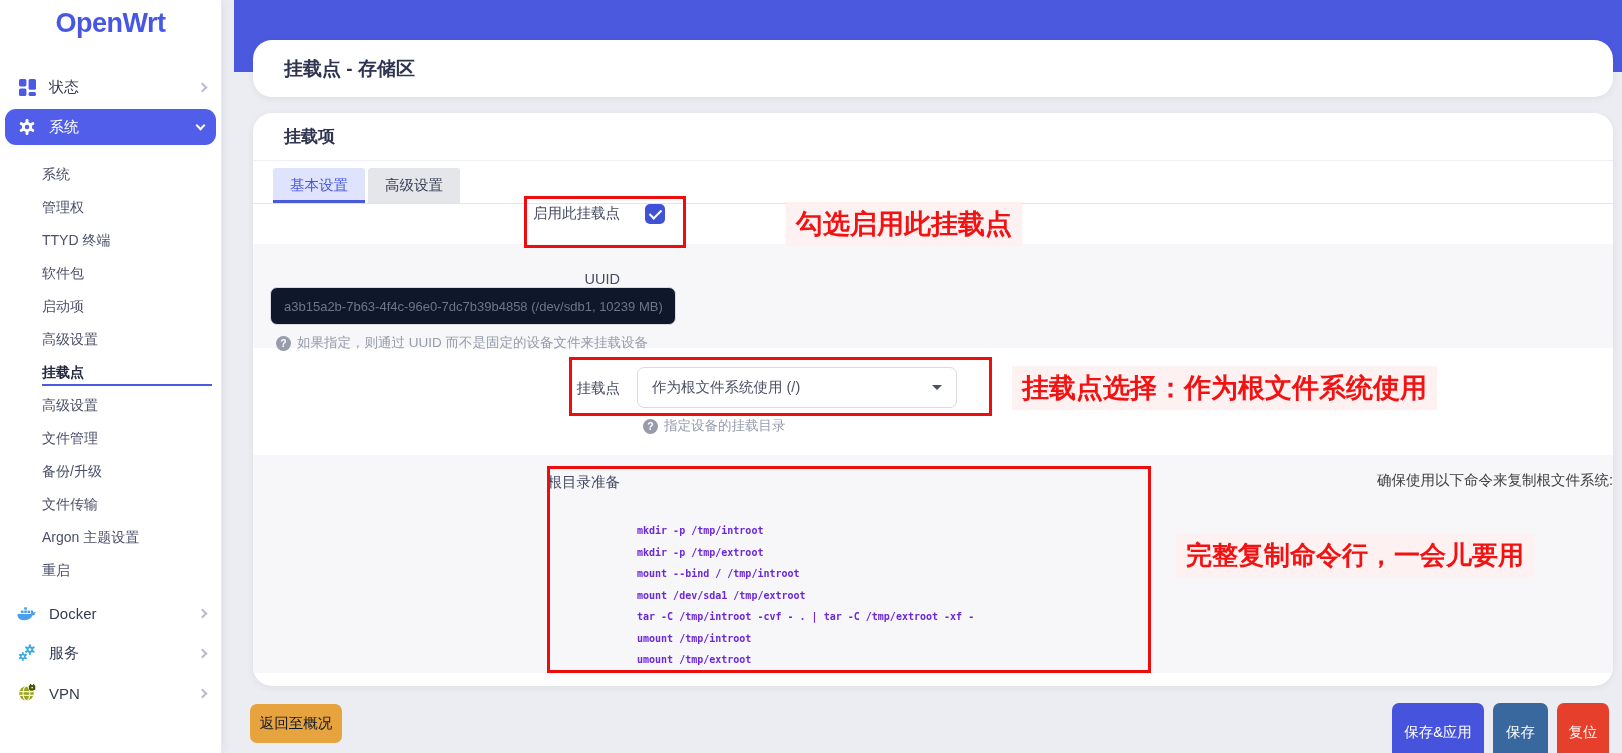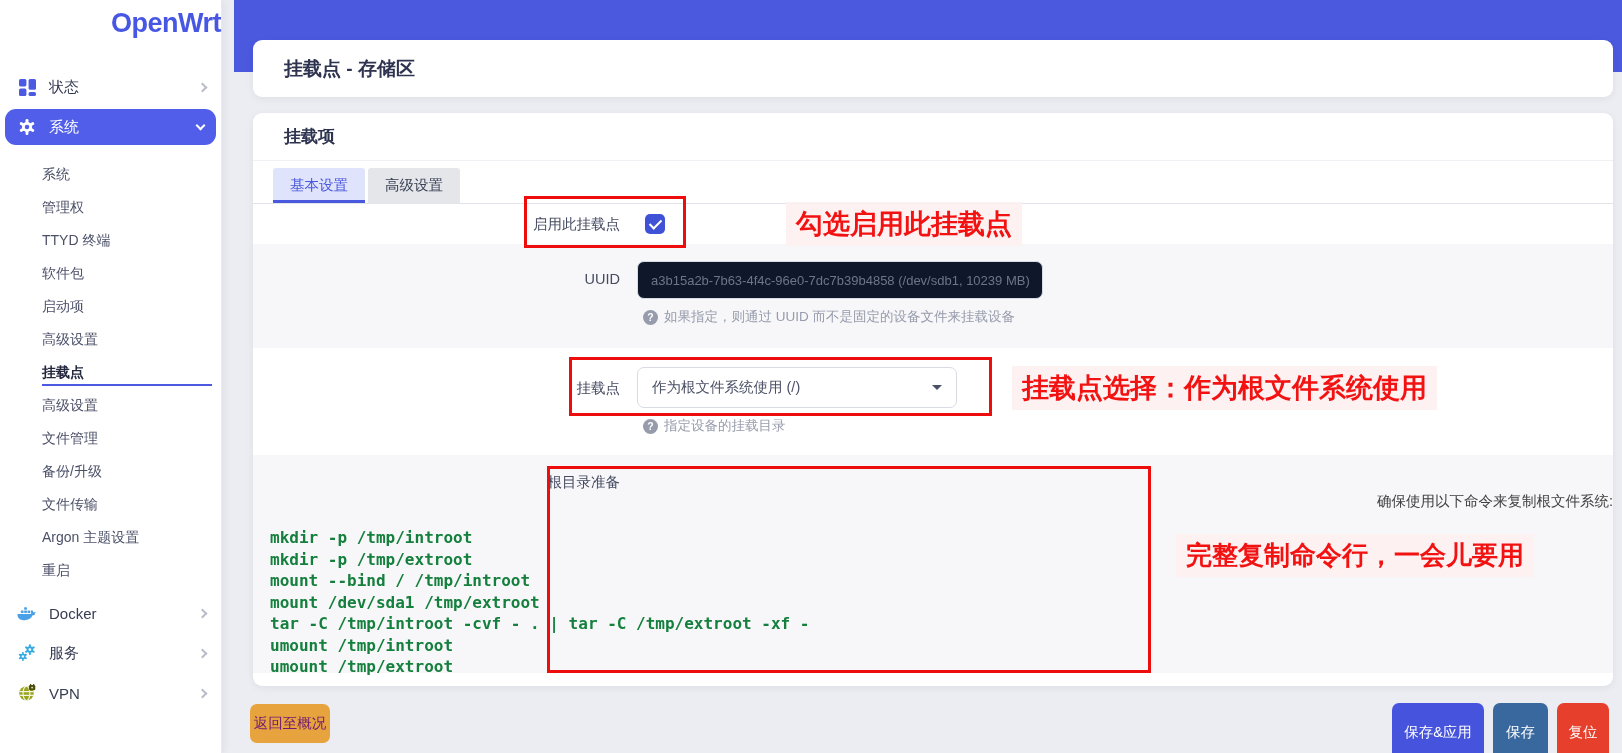--- a/index.html
+++ b/index.html
@@ -6,21 +6,21 @@
   html,body { width:1622px; height:753px; }
   body {
     position:relative; overflow:hidden;
     background:#ecedf2;
     font-family:"Liberation Sans","DejaVu Sans",sans-serif;
     color:#363c52;
   }
   
   .sidebar { position:absolute; left:0; top:0; width:222px; height:753px; background:#fff;
              border-right:1px solid #e8eaef; box-shadow:2px 0 8px rgba(50,60,100,.07); z-index:6; }
-  .logo { text-align:right; padding-top:8px; font-size:27px; font-weight:bold;
+  .logo { text-align:center; padding-top:8px; font-size:27px; font-weight:bold;
           color:#4757e4; letter-spacing:-.5px; }
   .nav { position:absolute; top:67px; left:0; right:0; }
   .nav-group { display:flex; align-items:center; height:40px; padding:0 15px 0 17px;
                font-size:15px; color:#363c52; cursor:pointer; }
   .nav-group .nav-ic { width:20px; display:flex; justify-content:center; }
   .nav-group .nav-label { margin-left:12px; }
   .nav-group .sp { flex:1; }
   .chev { width:7px; height:7px; border-right:2px solid #b9bdc9; border-bottom:2px solid #b9bdc9;
           display:inline-block; }
   .chev.right { transform:rotate(-45deg); }
@@ -28,68 +28,68 @@
   .nav-group.active { background:#505ee9; border-radius:11px; margin:2px 5px; height:36px;
                       padding:0 12px 0 12px; color:#fff; }
   .submenu { list-style:none; padding:11px 0 6px; }
   .submenu li { position:relative; height:33px; line-height:17px; padding:8px 10px 8px 42px;
                 font-size:14px; color:#4b5068; cursor:pointer; }
   .submenu li.active { font-weight:bold; color:#23283f; }
   .submenu li.active::after { content:""; position:absolute; left:42px; right:9px; bottom:3px;
                               height:2px; background:#4c5ae2; }
   
   .topbar { position:absolute; left:234px; top:0; width:1388px; height:72px; background:#4b59df; }
-  .card { background:#fff; border-radius:9px; box-shadow:0 2px 7px rgba(40,50,90,.07); }
+  .card { background:#fff; border-radius:19px; box-shadow:0 2px 7px rgba(40,50,90,.07); }
   .title-card { position:absolute; left:253px; top:40px; width:1360px; height:57px;
                 display:flex; align-items:center; padding-left:31px; z-index:3; }
   .title-card h1 { font-size:19px; font-weight:bold; color:#2e3350; }
   .main-card { position:absolute; left:253px; top:113px; width:1360px; height:573px;
                overflow:hidden; z-index:2; }
   .panel-head { height:48px; display:flex; align-items:center; padding-left:31px;
                 font-size:17px; font-weight:bold; color:#2e3350; border-bottom:1px solid #eef0f4; }
   .tabbar { height:43px; padding:9px 0 0 20px; border-bottom:1px solid #e2e4ea;
             display:flex; gap:3px; align-items:flex-end; }
   .tab { padding:8px 17px 5px; font-size:14.5px; border-radius:3px 3px 0 0; cursor:pointer;
          border-bottom:3px solid transparent; background:#e4e6ea; color:#3b4156; }
   .tab.active { background:#dfe3fb; color:#4a58dd; border-bottom-color:#4a58dd; }
   
   .frow { display:flex; }
   .flabel { width:367px; min-width:367px; text-align:right; font-size:14.5px; color:#454b61; }
   .fctrl { flex:1; padding-left:17px; }
-  .row1 { height:40px; align-items:center; }
-  .row2 { height:104px; background:#f7f7f9; padding-top:17px; }
+  .row1 { height:40px; align-items:flex-start; }
+  .row2 { height:104px; background:#f7f7f9; padding-top:17px;flex-direction:column; }
   .row2 .flabel { padding-top:10px; }
   .row3 { height:107px; padding-top:19px; }
   .row3 .flabel { padding-top:12px; }
-  .row4 { height:218px; background:#f7f7f9; padding-top:16px;flex-direction:column; }
+  .row4 { height:218px; background:#f7f7f9; padding-top:16px; }
   .row4 .flabel { padding-top:2px; }
   .checkbox { width:20px; height:20px; margin-left:8px; border-radius:5px; background:#3f51d6;
               position:relative; cursor:pointer; }
   .checkbox::after { content:""; position:absolute; left:6.5px; top:3px; width:5px; height:10px;
                      border-right:2.2px solid #fff; border-bottom:2.2px solid #fff; transform:rotate(45deg); }
   .tinput { width:406px; height:38px; background:#0f172a; border:1px solid #d8dbe3; border-radius:7px;
             padding:0 13px; font-size:13px; color:#6e7588; font-family:"Liberation Sans","DejaVu Sans",sans-serif;
             white-space:nowrap; overflow:hidden; }
   .tselect { width:320px; height:41px; background:#fff; border:1px solid #d8dbe3; border-radius:7px;
              display:flex; align-items:center; justify-content:space-between; padding:0 14px;
              font-size:14.5px; color:#4a5065; cursor:pointer; }
   .caret { width:0; height:0; border-left:5px solid transparent; border-right:5px solid transparent;
            border-top:5px solid #4a5065; }
   .help { margin-top:9px; margin-left:6px; display:flex; align-items:center; gap:6px;
           font-size:13.5px; color:#969cab; }
   .qicon { width:15px; height:15px; min-width:15px; border-radius:50%; background:#969cab; color:#fff;
            font-size:10.5px; font-weight:bold; display:flex; align-items:center; justify-content:center; }
   .intro { font-size:14.5px; color:#404040;text-align:right; }
-  .cmds { margin-top:16px; font-family:"DejaVu Sans Mono","Liberation Mono",monospace;
-          font-size:16px; font-weight:bold; color:#15803d; line-height:21.5px; }
+  .cmds { margin-top:30px; font-family:"DejaVu Sans Mono","Liberation Mono",monospace;
+          font-size:10px; font-weight:bold; color:#6d28d9; line-height:21.5px; }
   
   .btn { position:absolute; top:703px; height:58px; border:none; border-radius:7px; color:#ffffff;
          font-size:14.5px; display:flex; align-items:center; justify-content:center; cursor:pointer;
          font-family:"Liberation Sans","DejaVu Sans",sans-serif; }
-  .btn-back { left:250px; width:80px; height:39px; top:704px; background:#e7a33e; color:#701a75; }
+  .btn-back { left:250px; width:92px; height:39px; top:704px; background:#e7a33e; color:#0f172a; }
   .btn-saveapply { left:1392px; width:92px; background:#4653dd; }
   .btn-save { left:1493px; width:55px; background:#39689e; }
   .btn-reset { left:1557px; width:52px; background:#e6402c; }
   
   .ann-box { position:absolute; border:3px solid #ee0d0d; z-index:10; pointer-events:none; }
   .ann-box1 { left:524px; top:196px; width:162px; height:52px; }
   .ann-box2 { left:569px; top:357px; width:423px; height:59px; }
   .ann-box3 { left:547px; top:466px; width:604px; height:207px; }
   .ann-text { position:absolute; z-index:10; font-size:27px; font-weight:bold; color:#f21212;
               background:rgba(253,240,240,.9); padding:4px 10px; white-space:nowrap; }

